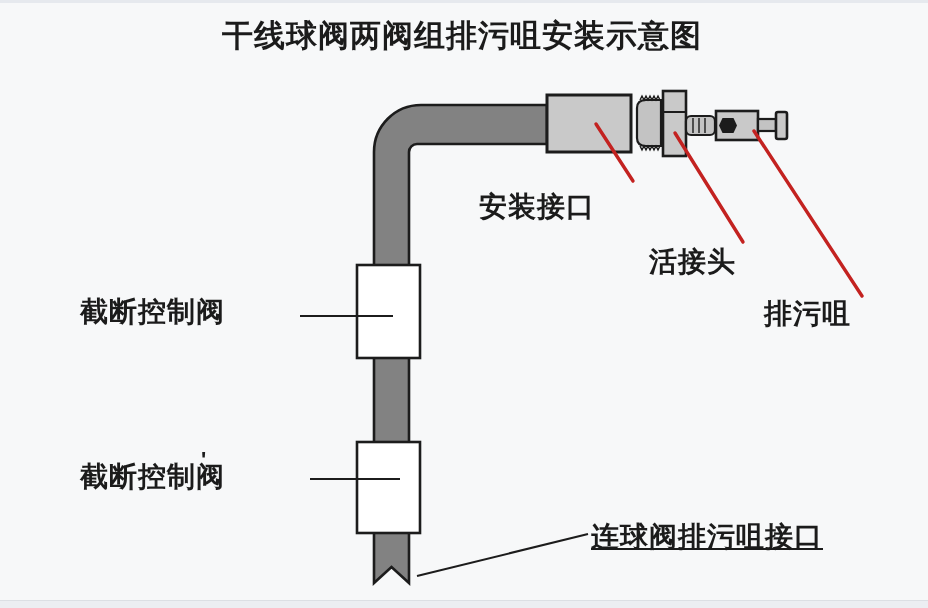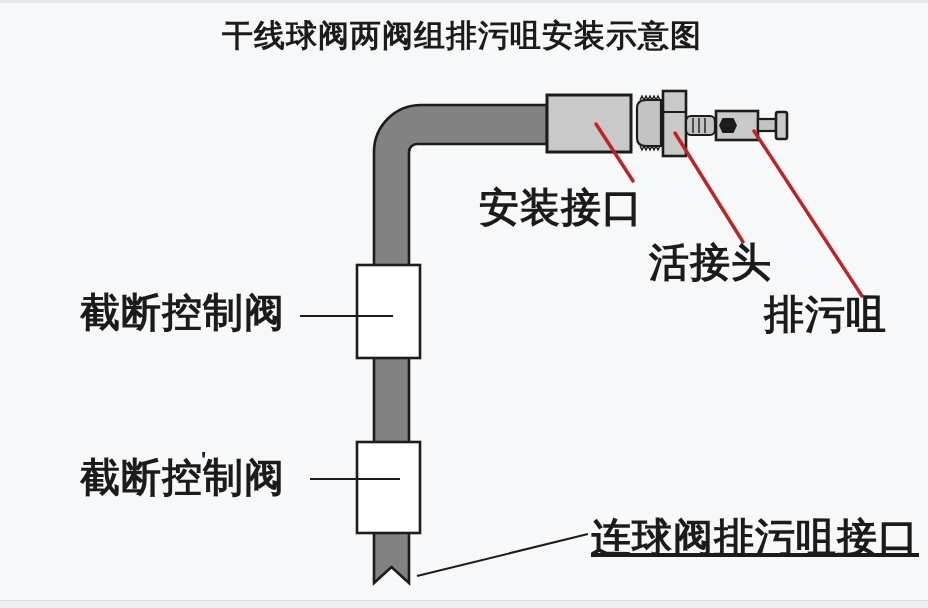--- a/index.html
+++ b/index.html
@@ -16,21 +16,21 @@
   *{margin:0;padding:0;box-sizing:border-box;}
   body{
     width:928px;height:608px;position:relative;overflow:hidden;
     background:var(--background);
     font-family:"Liberation Sans","DejaVu Sans",sans-serif;
   }
   .stage{position:absolute;left:0;top:0;width:928px;height:608px;}
   svg{position:absolute;left:0;top:0;}
   .lbl{
     position:absolute;color:var(--text-black);font-weight:bold;
-    font-size:40px;line-height:36px;white-space:nowrap;
+    font-size:28px;line-height:36px;white-space:nowrap;
     letter-spacing:1px;
   }
   .title{width:520px;text-align:center;font-size:31px;}
   .tick{font-size:22px;font-weight:bold;color:var(--text-black);letter-spacing:0;}
   .pipe-fill{fill:var(--pipe-gray);stroke:var(--outline-black);stroke-width:2.6;}
   .valve-fill{fill:var(--valve-white);stroke:var(--outline-black);stroke-width:2.6;}
   .fit{fill:var(--fitting-gray);stroke:var(--outline-black);stroke-width:2.2;}
   .fit-light{fill:var(--fitting-gray-light);stroke:var(--outline-black);stroke-width:2.6;}
   .blk-line{stroke:var(--outline-black);stroke-width:2;fill:none;}
   .thin-line{stroke:var(--outline-black);stroke-width:1.4;fill:none;}

